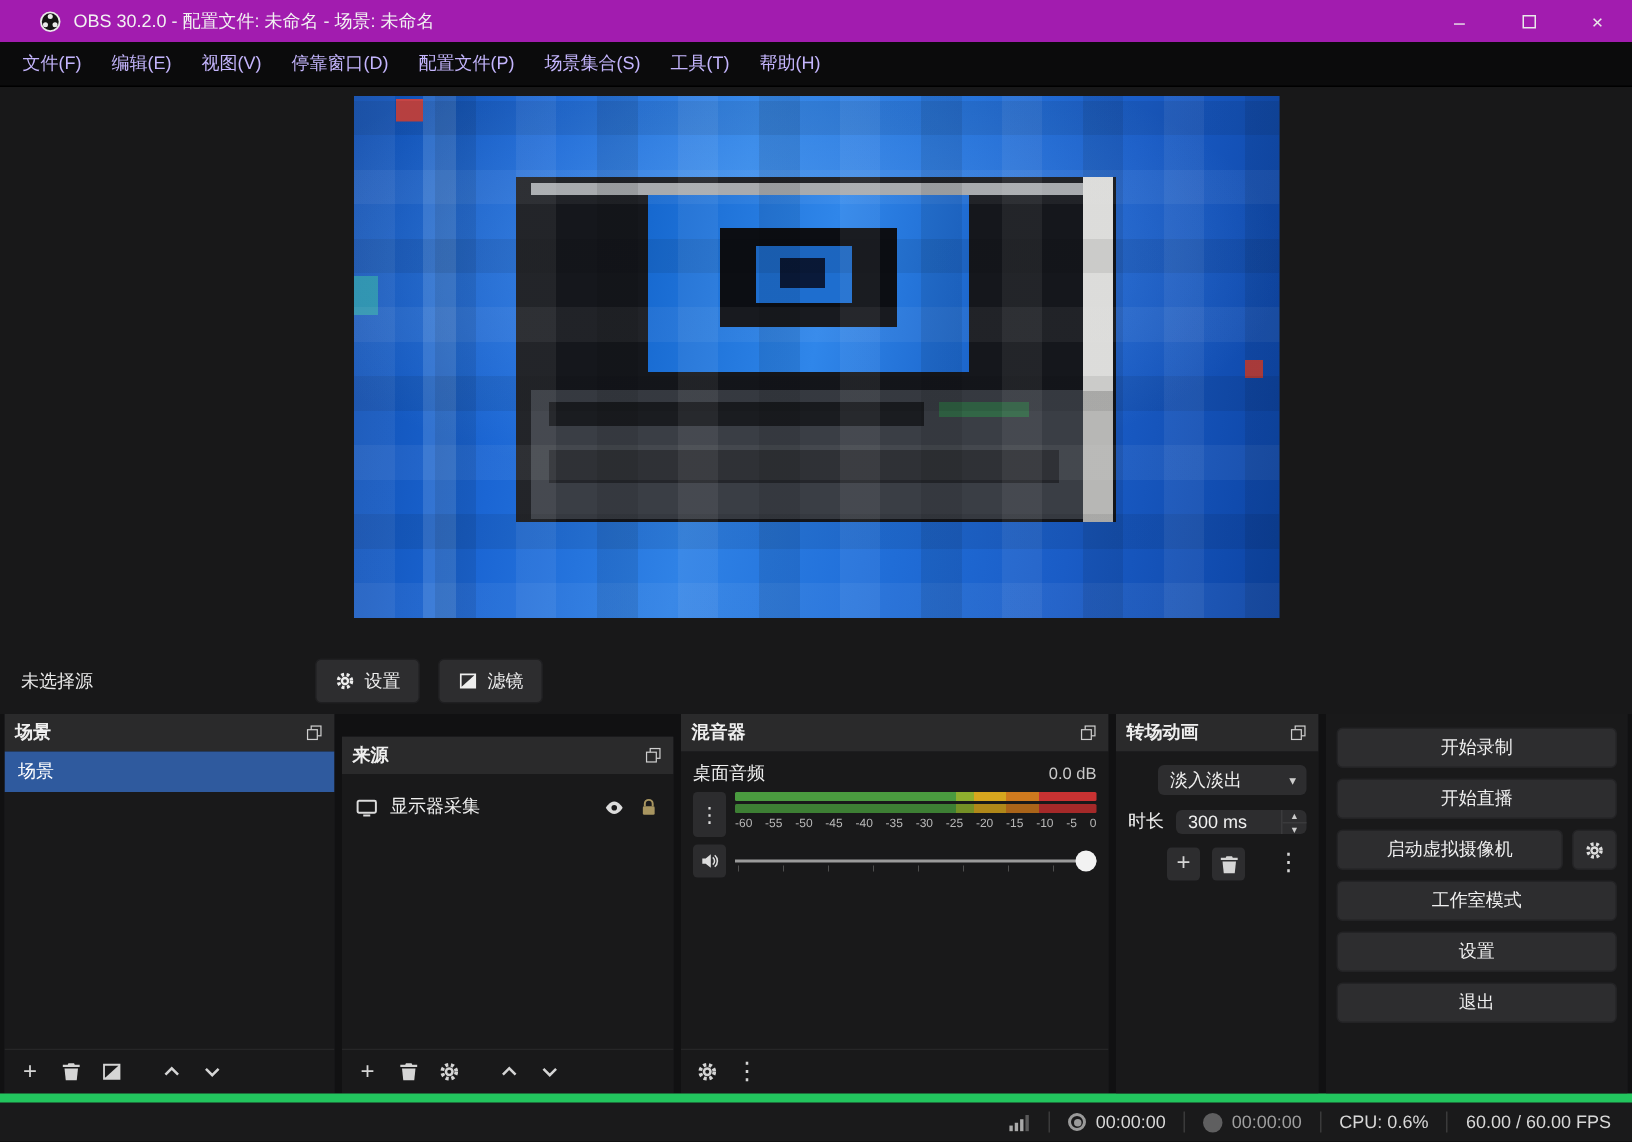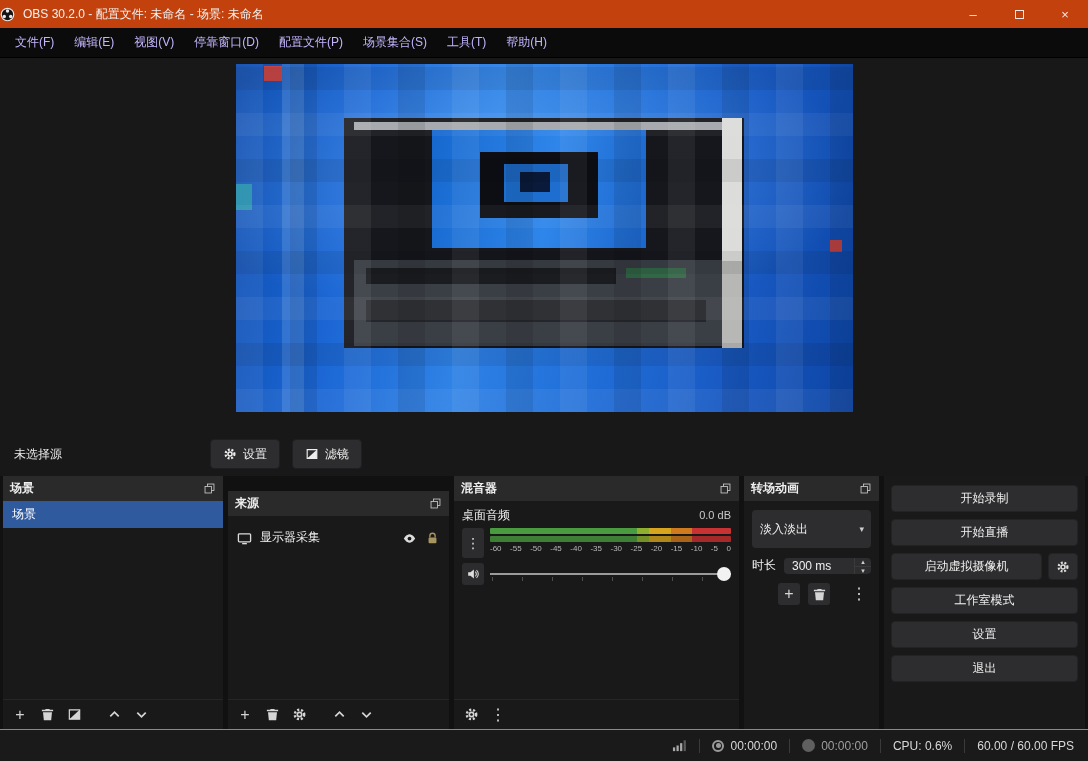--- a/index.html
+++ b/index.html
@@ -3,22 +3,22 @@
 <meta charset="utf-8">
 <style>
   * { margin:0; padding:0; box-sizing:border-box; }
   html,body { background:#000; }
   body { width:1088px; height:761px; overflow:hidden;
          font-family:"Liberation Sans","DejaVu Sans",sans-serif; }
   .app { width:1088px; height:761px; display:flex; flex-direction:column;
          background:#181819; color:#e6e6e6; }
 
   
-  .titlebar { flex:0 0 28px; background:#c2410c; display:flex; align-items:center;
-              padding-left:0; gap:8px; }
+  .titlebar { flex:0 0 28px; background:#a21caf; display:flex; align-items:center;
+              padding-left:26px; gap:8px; }
   .obs-logo { width:15px; height:15px; flex:0 0 15px; }
   .title-text { font-size:12px; color:#f2f2f2; }
   .win-controls { margin-left:auto; display:flex; height:100%; }
   .win-btn { width:46px; height:100%; display:grid; place-items:center;
              color:#eaeaea; font-size:13px; background:transparent; border:none; }
   .maxbox { width:9px; height:9px; border:1px solid #eaeaea; display:block; }
 
   
   .menubar { flex:0 0 30px; background:#0b0b0c; display:flex; align-items:center;
              padding:0 5px; border-bottom:1px solid #000; }
@@ -114,22 +114,22 @@
   .slider-row { display:flex; gap:6px; align-items:center; margin-top:5px; }
   .slider { position:relative; flex:1; height:22px; }
   .slider-track { position:absolute; left:0; right:0; top:10px; height:2px; background:#9b9b9b; }
   .slider-ticks { position:absolute; left:2px; right:2px; top:14px; height:4px;
     background:repeating-linear-gradient(90deg,#4e4e4e 0 1px, transparent 1px 30px); }
   .slider-handle { position:absolute; right:0; top:4px; width:14px; height:14px;
                    border-radius:50%; background:#f2f2f2; }
 
   
   .trans-body { padding:9px 8px; display:flex; flex-direction:column; gap:9px; }
-  .combo { height:38px; background:#2d2d2f; border-radius:4px; display:flex; align-items:center;
-           justify-content:space-between; padding:0 7px 0 8px; font-size:12px; color:#f0f0f0; }
+  .combo { height:20px; background:#2d2d2f; border-radius:4px; display:flex; align-items:center;
+           justify-content:space-between; padding:0 7px 0 8px; font-size:12px; color:#f0f0f0;margin-left:20px; }
   .combo .arrow { font-size:9px; color:#cecece; }
   .dur-row { display:flex; align-items:center; gap:8px; }
   .dur-label { font-size:12px; color:#f0f0f0; white-space:nowrap; }
   .spin { flex:1; height:16px; background:#2d2d2f; border-radius:4px; position:relative;
           display:flex; align-items:center; padding-left:8px; font-size:12px; color:#f0f0f0; }
   .spin-arrows { position:absolute; right:0; top:0; bottom:0; width:17px;
                  border-left:1px solid #3a3a3c; display:flex; flex-direction:column; }
   .spin-arrows .sp { flex:1; display:grid; place-items:center; font-size:7px; color:#cccccc;
                      background:none; border:none; }
   .spin-arrows .sp + .sp { border-top:1px solid #3a3a3c; }
@@ -140,21 +140,21 @@
   
   .controls-body { padding:9px 7px; display:flex; flex-direction:column; gap:7px; }
   .cbtn { height:27px; background:#2d2d2f; border:1px solid #232325; border-radius:4px;
           color:#f0f0f0; font-size:12px; display:grid; place-items:center; }
   .vc-row { display:flex; gap:6px; }
   .vc-row .main { flex:1; }
   .vc-row .gearbtn { width:30px; display:grid; place-items:center; color:#dddddd; }
   .vc-row .gearbtn svg { width:14px; height:14px; }
 
   
-  .statusbar { flex:0 0 32px; background:#1a1a1b; border-top:1px solid #22c55e;
+  .statusbar { flex:0 0 32px; background:#1a1a1b; border-top:6px solid #22c55e;
                display:flex; align-items:center; justify-content:flex-end;
                padding:0 14px; gap:12px; font-size:12px; color:#d8d8d8; }
   .sb-item { display:flex; align-items:center; gap:6px; }
   .sb-sep { width:1px; height:14px; background:#3a3a3b; }
   .net-icon svg { width:15px; height:15px; color:#a9a9a9; display:block; }
   .rec-outline { width:12px; height:12px; border-radius:50%; border:2px solid #9a9a9a;
                  position:relative; }
   .rec-outline::after { content:""; position:absolute; inset:1.5px; border-radius:50%;
                         background:#9a9a9a; }
   .rec-filled { width:13px; height:13px; border-radius:50%; background:#5f5f60; }

